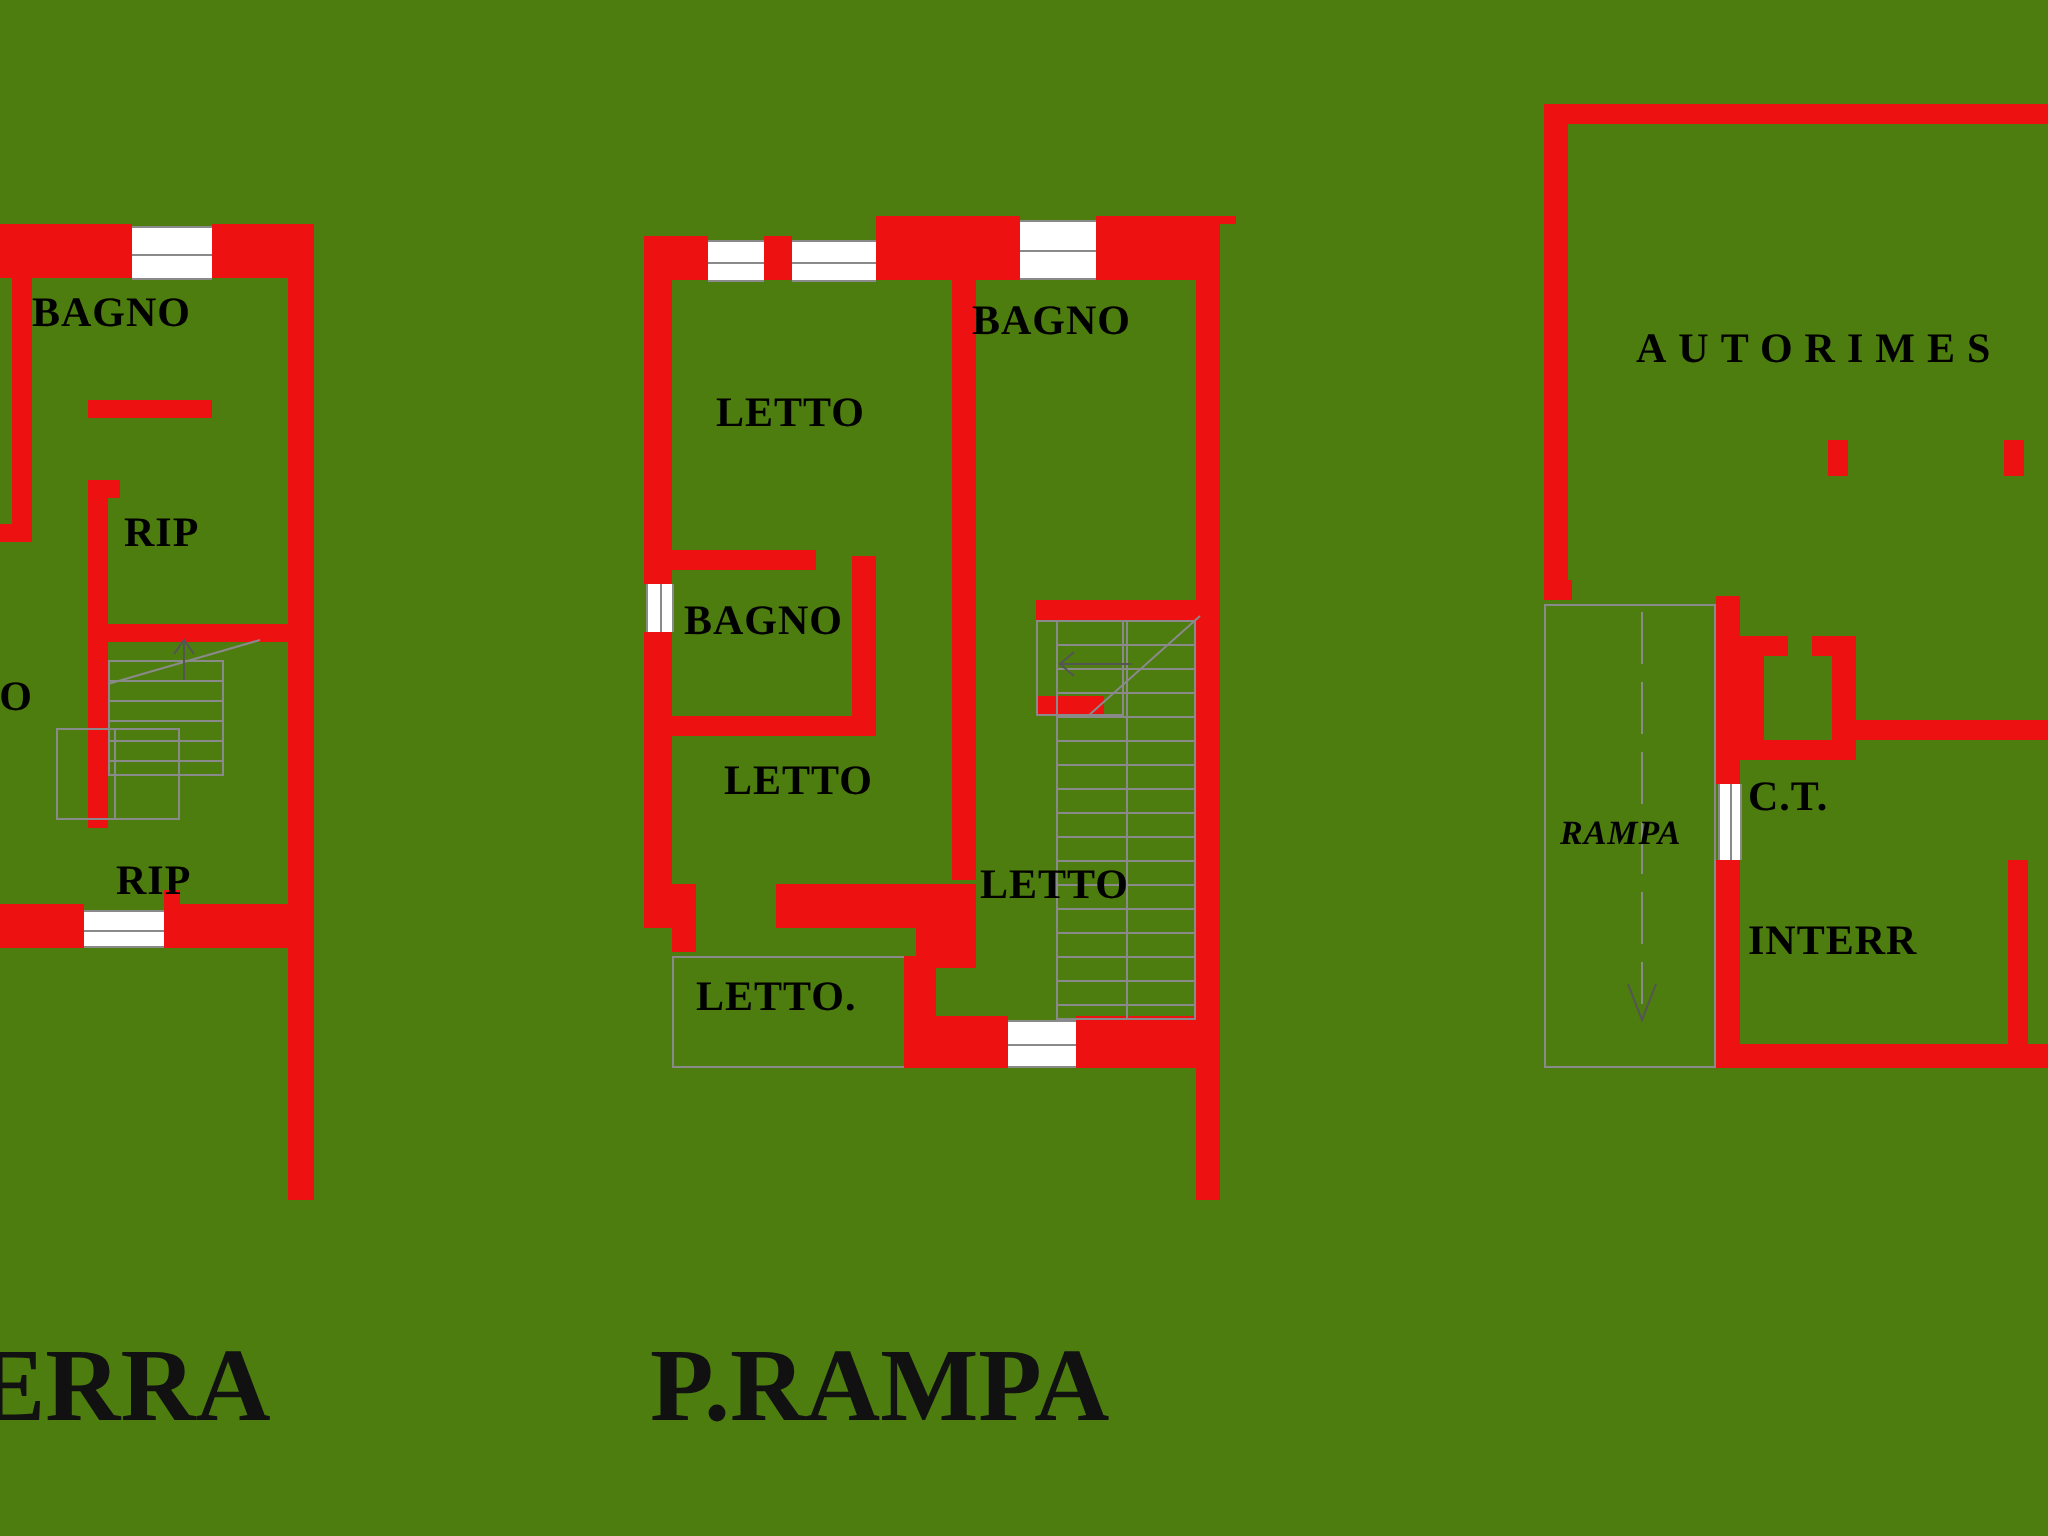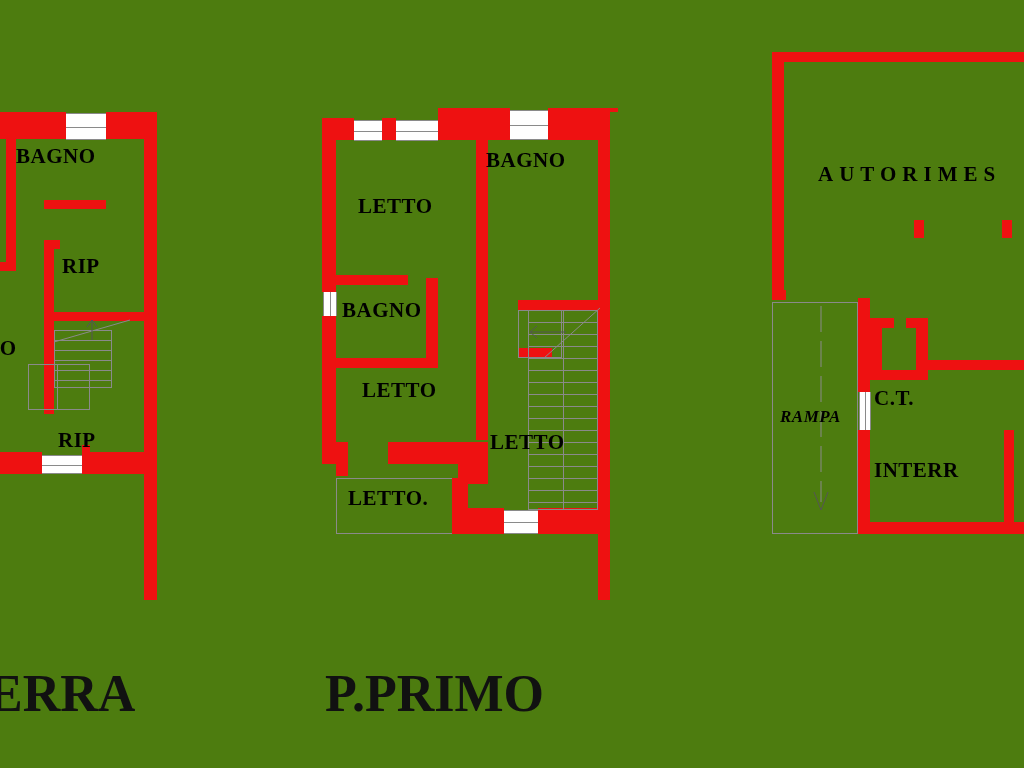--- a/index.html
+++ b/index.html
@@ -153,21 +153,21 @@
     </div>
 
     <span class="lbl room" style="left:48px;top:96px;">LETTO</span>
     <span class="lbl room" style="left:176px;top:50px;">BAGNO</span>
     <span class="lbl room" style="left:32px;top:200px;">BAGNO</span>
     <span class="lbl room" style="left:52px;top:280px;">LETTO</span>
     <span class="lbl room" style="left:180px;top:332px;">LETTO</span>
     <span class="lbl room" style="left:38px;top:388px;">LETTO.</span>
   </div>
 
-  <span class="lbl title" style="left:325px;top:668px;">P.PRIMO</span>
+  <span class="lbl title" style="left:325px;top:668px;">P.RAMPA</span>
 
   <div class="plan" style="left:760px;top:30px;width:300px;height:530px;">
 
     <div class="w" style="left:12px;top:22px;width:280px;height:10px;"></div>
     <div class="w" style="left:12px;top:22px;width:12px;height:248px;"></div>
     <div class="w" style="left:12px;top:260px;width:14px;height:10px;"></div>
 
     <div class="w" style="left:154px;top:190px;width:10px;height:18px;"></div>
     <div class="w" style="left:242px;top:190px;width:10px;height:18px;"></div>
 

